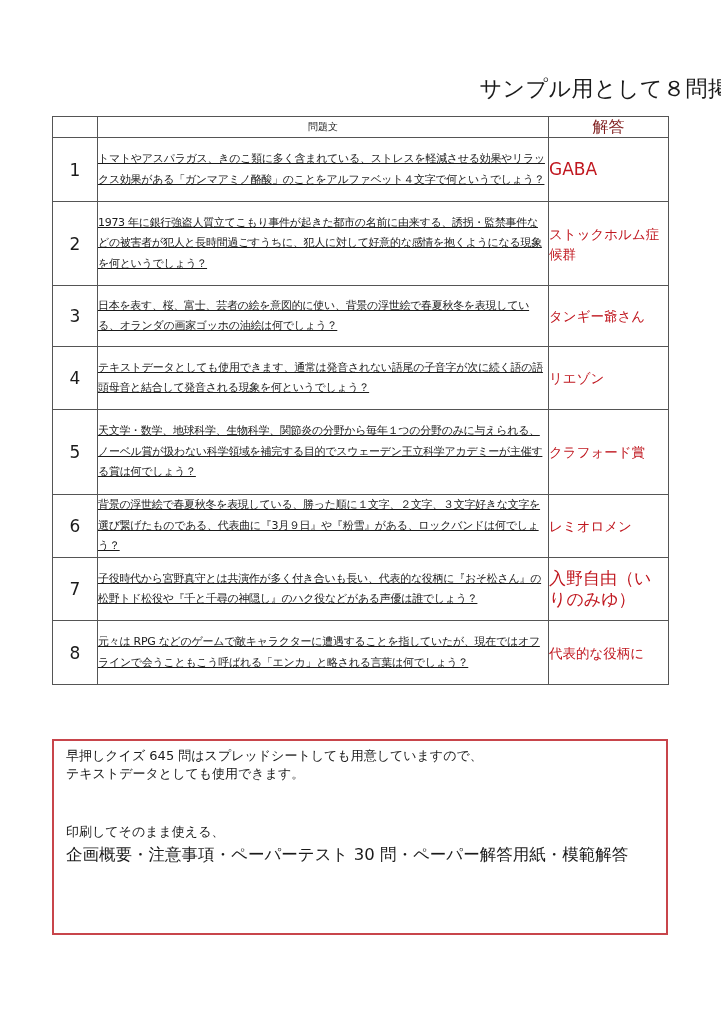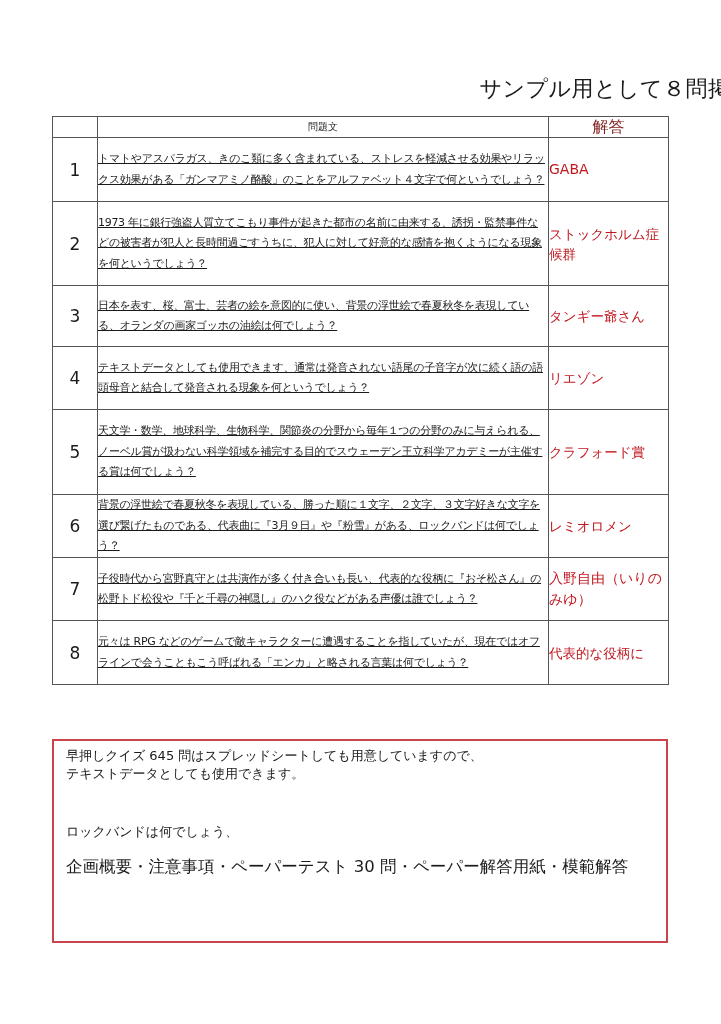--- a/index.html
+++ b/index.html
@@ -9,27 +9,27 @@
            font-size: 22px; letter-spacing: 0.5px; color: #1a1a1a; margin-left: 32px; }
   table.quiz { position: absolute; top: 116px; left: 52px; width: 616px;
                border-collapse: collapse; table-layout: fixed; }
   table.quiz td, table.quiz th { border: 1.5px solid #555; padding: 0; vertical-align: middle; }
   th { font-weight: normal; height: 20px; font-size: 10px; line-height: 18px; }
   th.h-q { text-align: center; color: #1a1a1a; }
   th.h-a { text-align: center; color: #7f1d1d; font-size: 16px; }
   td.num { text-align: center; font-size: 17px; }
   td.q { font-size: 11px; line-height: 20.5px; padding: 0 4px 0 6px; letter-spacing: -0.3px; text-decoration: underline; }
   td.a { font-size: 13.5px; line-height: 20px; color: #c0171f; font-weight: normal; padding-left: 9px; }
-  td.a.big { font-size: 14px; line-height: 21px; font-weight: normal; }
+  td.a.big { font-size: 17px; line-height: 21px; font-weight: normal; }
   .note { position: absolute; top: 739px; left: 52px; width: 600px; height: 186px;
-          border: 2px solid #c8454b; padding: 6px 0 8px 12px; font-size: 13px; line-height: 18px; }
+          border: 2px solid #c8454b; padding: 6px 0 0 12px; font-size: 13px; line-height: 18px; }
   .note p { margin: 0; }
   .note .gap { height: 18px; }
   .note .gap2 { height: 22px; }
-  .note .big { font-size: 16.5px; line-height: 24px; margin: 14px 0 2px 0; }
+  .note .big { font-size: 16.5px; line-height: 24px; margin: 2px 0 2px 0; }
 </style>
 </head>
 <body>
 
 <div class="title">サンプル用として８問掲載</div>
 
 <table class="quiz">
   <colgroup>
     <col style="width:45px">
     <col style="width:451px">
@@ -82,15 +82,15 @@
     <td class="a">代表的な役柄に</td>
   </tr>
 </tbody>
   </table>
 
 <div class="note">
   <p>早押しクイズ 645 問はスプレッドシートしても用意していますので、</p>
   <p>テキストデータとしても使用できます。</p>
   <div class="gap"></div>
   <div class="gap2"></div>
-  <p>ロックバンドは何でしょう、</p>
+  <p>印刷してそのまま使える、</p>
   <p class="big">企画概要・注意事項・ペーパーテスト 30 問・ペーパー解答用紙・模範解答</p>
 </div>
 
 </body></html>

